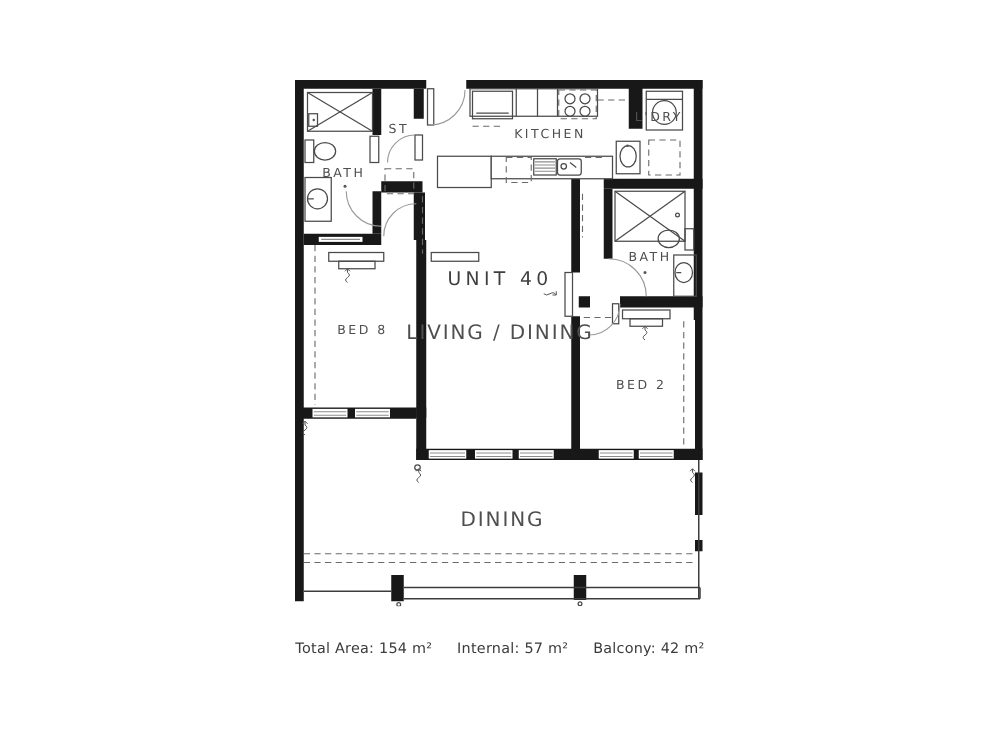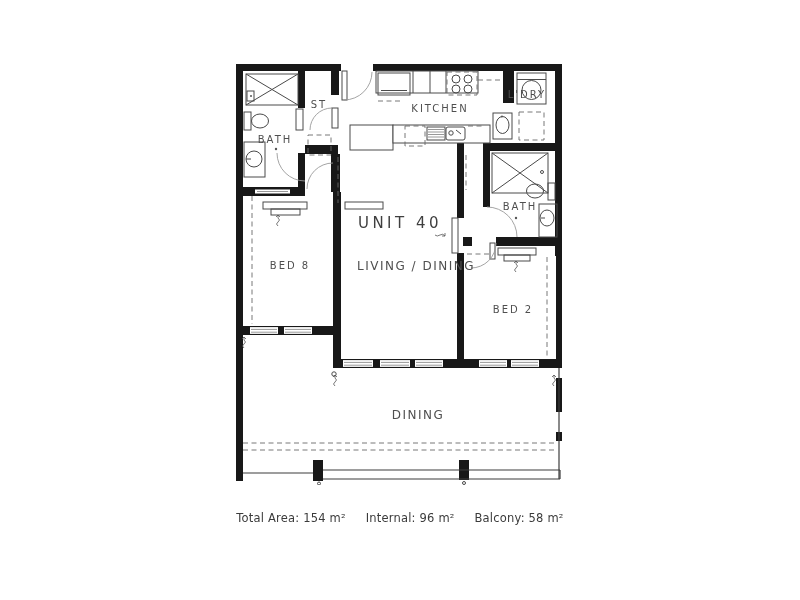--- a/index.html
+++ b/index.html
@@ -3,21 +3,21 @@
 <meta charset="utf-8">
 <style>
   html,body{margin:0;padding:0;background:#fff;}
   .page{position:relative;width:800px;height:600px;background:#ffffff;overflow:hidden;
         font-family:"DejaVu Sans","Liberation Sans",sans-serif;}
   .plan{position:absolute;left:230px;top:60px;width:340px;height:425px;}
   .plan svg{position:absolute;left:0;top:0;width:340px;height:425px;}
   .lbl{position:absolute;transform:translate(-50%,-50%);font-size:10px;letter-spacing:2px;
        color:#4f4f4f;white-space:nowrap;font-weight:400;}
   .lbl.big{font-size:15px;letter-spacing:3.5px;color:#3f3f3f;}
-  .lbl.mid{font-size:12px;letter-spacing:1.5px;margin-left:16px;}
+  .lbl.mid{font-size:16px;letter-spacing:1.5px;}
   .caption{position:absolute;left:0;right:0;top:511px;text-align:center;font-size:11.5px;
            color:#3b3b3b;letter-spacing:0.2px;}
   .caption span{margin:0 8px;}
   
   .wall{fill:#181818;stroke:none;}
   .fx{fill:none;stroke:#4a4a4a;stroke-width:1;}
   .fxw{fill:#ffffff;stroke:#4a4a4a;stroke-width:1;}
   .dash{fill:none;stroke:#6a6a6a;stroke-width:0.9;stroke-dasharray:5 3.5;}
   .arc{fill:none;stroke:#9a9a9a;stroke-width:0.9;}
   .thin{fill:none;stroke:#3c3c3c;stroke-width:1.2;}
@@ -233,17 +233,17 @@
     <div class="lbl" style="left:290px;top:146px;">BATH</div>
     <div class="lbl big" style="left:170px;top:163px;">UNIT 40</div>
     <div class="lbl mid" style="left:170px;top:206px;">LIVING / DINING</div>
     <div class="lbl" style="left:60px;top:205px;">BED 8</div>
     <div class="lbl" style="left:283px;top:249px;">BED 2</div>
     <div class="lbl mid" style="left:172px;top:355px;">DINING</div>
   </div>
 
   <div class="caption">
     <span>Total Area: 154 m²</span>
-    <span>Internal: 96 m²</span>
-    <span>Balcony: 58 m²</span>
+    <span>Internal: 57 m²</span>
+    <span>Balcony: 42 m²</span>
   </div>
 
 </div>
 
 </body></html>

